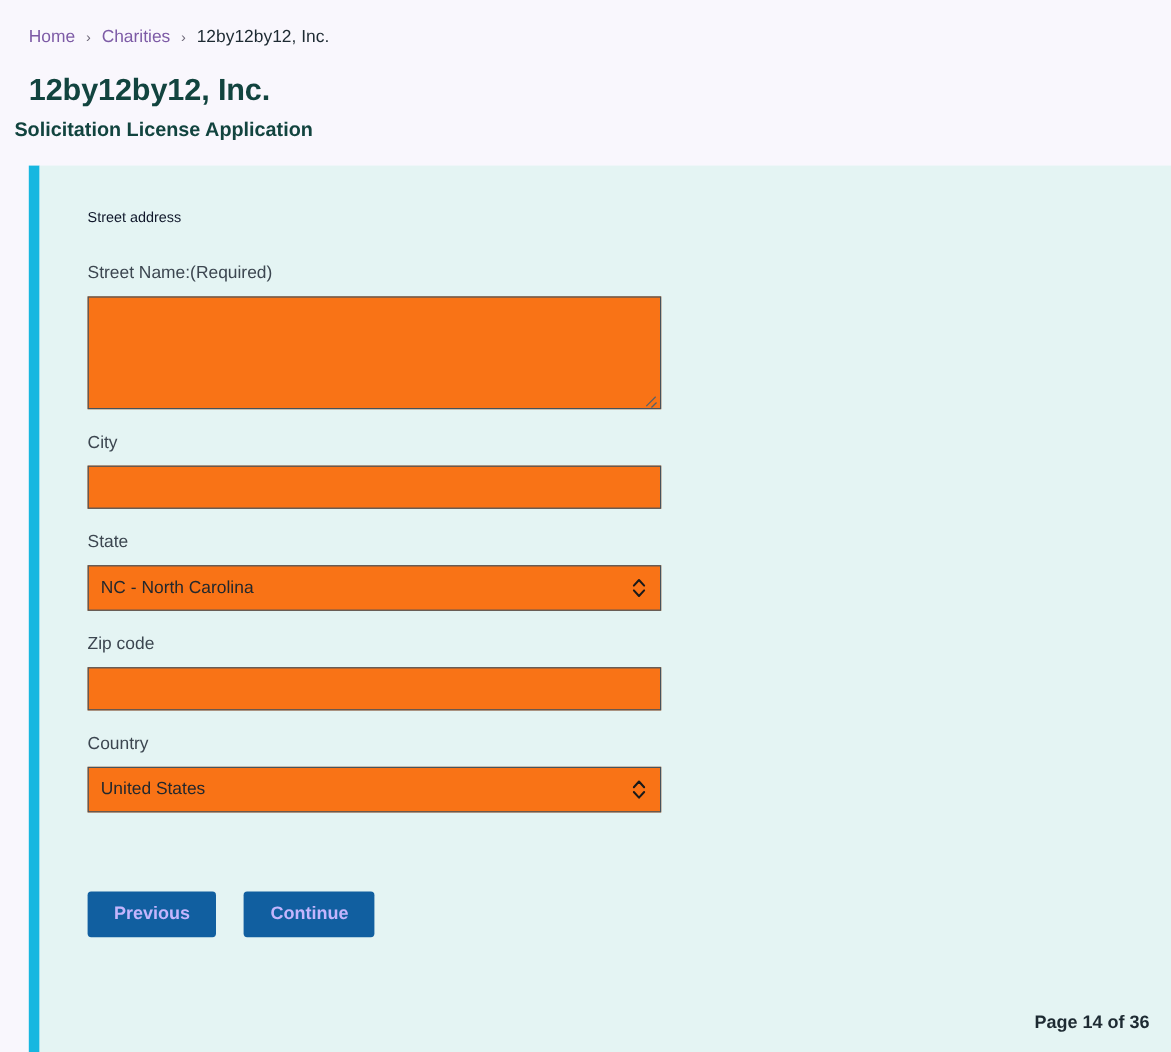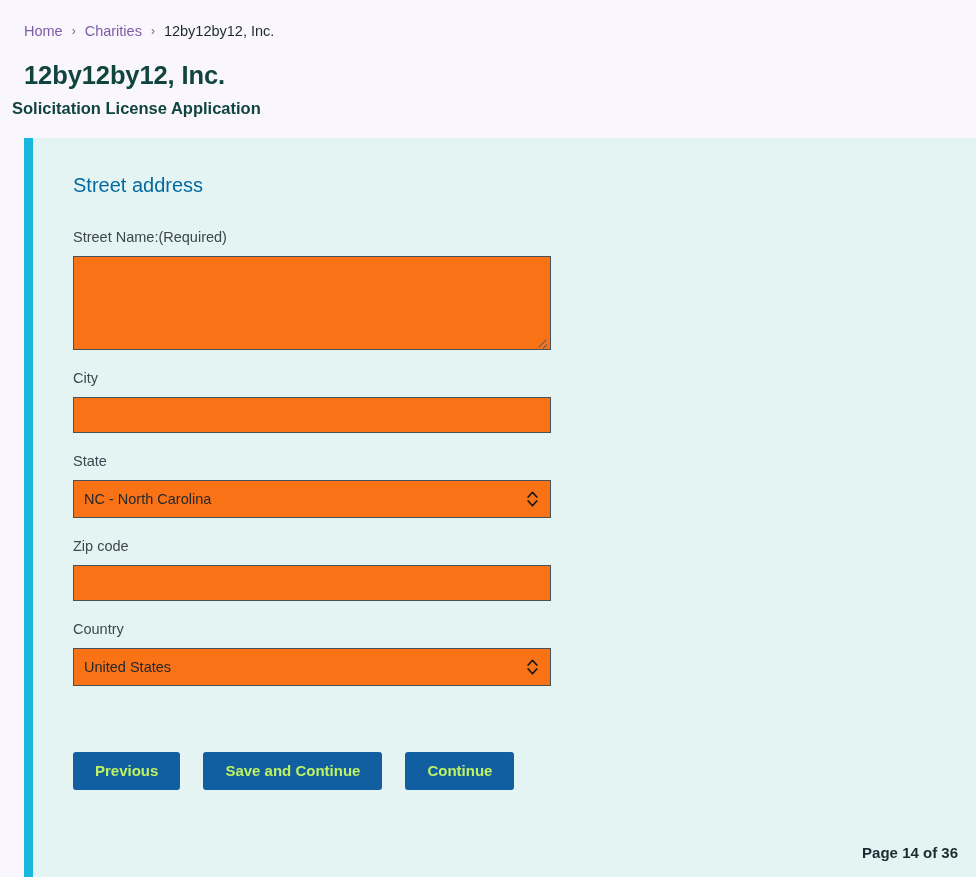--- a/index.html
+++ b/index.html
@@ -70,22 +70,22 @@
   }
   .panel-body {
     flex: 1 1 auto;
     background: #e4f4f3;
     position: relative;
     padding: 36px 0 0 40px;
   }
 
   
   .section-heading {
-    font-size: 20px;
-    color: #0369a1;
+    font-size: 12px;
+    color: #0f172a;
     margin: 0 0 32px 0;
   }
   .field { margin-bottom: 20px; }
   .field-label {
     display: block;
     font-size: 14.5px;
     color: #3c4650;
     margin-bottom: 11px;
   }
 
@@ -151,21 +151,21 @@
 
   
   .btn-row {
     margin-top: 66px;
     display: flex;
     align-items: center;
     gap: 23px;
   }
   .btn {
     background: #115fa0;
-    color: #bef264;
+    color: #c4b5fd;
     border: none;
     border-radius: 3px;
     font-family: "Liberation Sans", sans-serif;
     font-size: 15px;
     font-weight: bold;
     padding: 0 22px;
     height: 38px;
     line-height: 38px;
     cursor: pointer;
     white-space: nowrap;
@@ -247,19 +247,18 @@
           <svg width="11" height="20" viewBox="0 0 11 20">
             <path d="M1.2 8 L5.5 3.3 L9.8 8" fill="none" stroke="#1a1a1a" stroke-width="1.7" stroke-linecap="round" stroke-linejoin="round"></path>
             <path d="M1.2 12 L5.5 16.7 L9.8 12" fill="none" stroke="#1a1a1a" stroke-width="1.7" stroke-linecap="round" stroke-linejoin="round"></path>
           </svg>
         </span>
       </div>
     </div>
 
     <div class="btn-row">
       <button class="btn">Previous</button>
-      <button class="btn">Save and Continue</button>
       <button class="btn">Continue</button>
     </div>
 
     <div class="page-counter">Page 14 of 36</div>
   </div>
 </div>
 
 </body></html>

